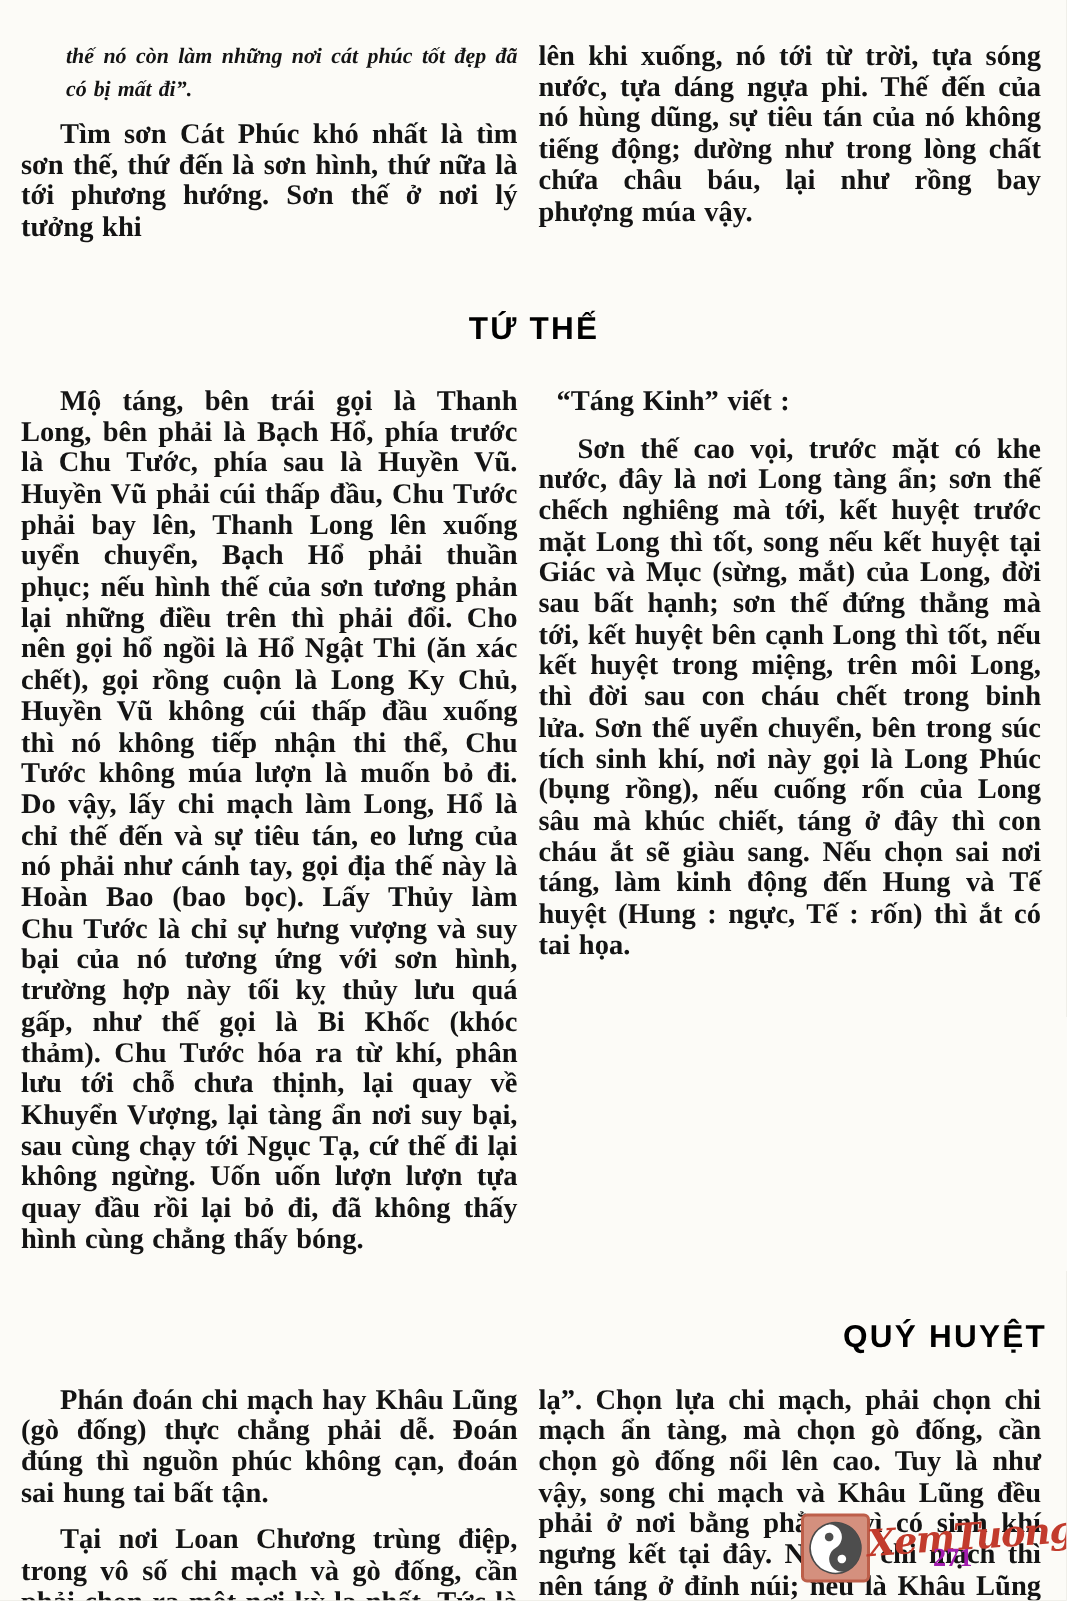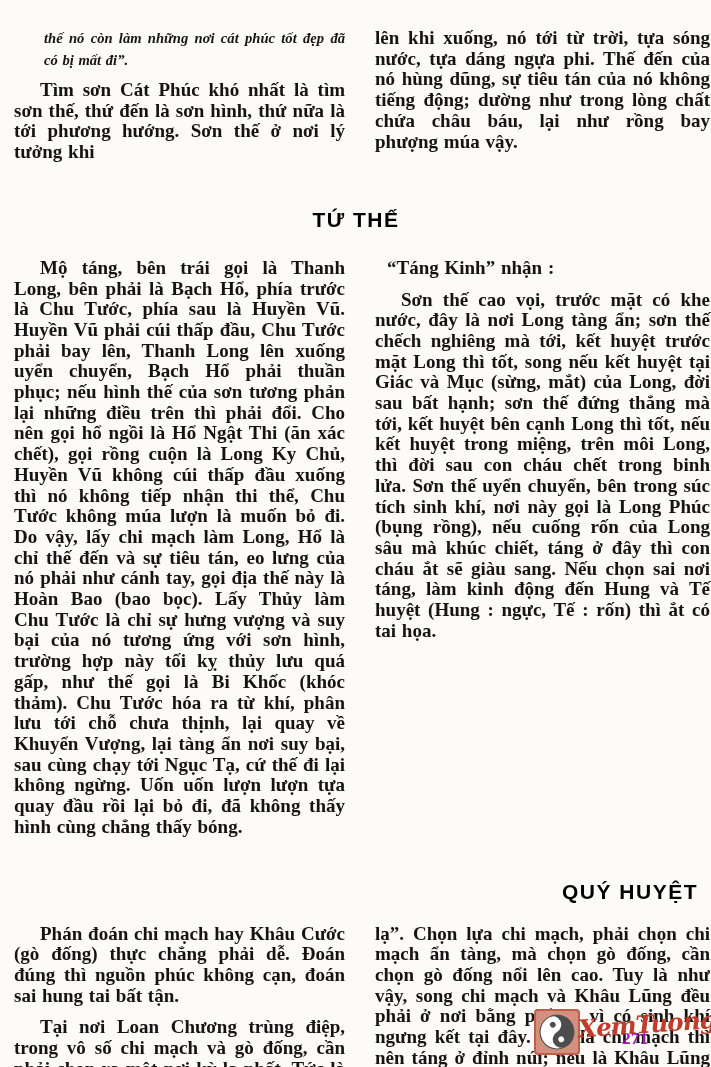--- a/index.html
+++ b/index.html
@@ -7,21 +7,21 @@
     position:relative;
     width:711px;height:1067px;
     margin:0 auto;
     background:#fcfbf7;
     font-family:"Liberation Serif",serif;
     color:#141414;
     overflow:hidden;
     box-sizing:border-box;
     padding:28px 13px 0 14px;
   }
-  .columns{display:flex;gap:30px;}
+  .columns{display:flex;gap:14px;}
   .col-l{width:331px;flex:0 0 331px;}
   .col-r{width:335px;flex:0 0 335px;}
   p{
     margin:0 0 11px 0;
     font-size:19px;
     line-height:20.7px;
     text-align:justify;
     font-weight:bold;
     word-spacing:1px;
   }
@@ -106,30 +106,30 @@
     </div>
   </div>
 
   <h1 class="h-tuthe">TỨ THẾ</h1>
 
   <div class="columns">
     <div class="col-l">
       <p class="indent">Mộ táng, bên trái gọi là Thanh Long, bên phải là Bạch Hổ, phía trước là Chu Tước, phía sau là Huyền Vũ. Huyền Vũ phải cúi thấp đầu, Chu Tước phải bay lên, Thanh Long lên xuống uyển chuyển, Bạch Hổ phải thuần phục; nếu hình thế của sơn tương phản lại những điều trên thì phải đổi. Cho nên gọi hổ ngồi là Hổ Ngật Thi (ăn xác chết), gọi rồng cuộn là Long Ky Chủ, Huyền Vũ không cúi thấp đầu xuống thì nó không tiếp nhận thi thể, Chu Tước không múa lượn là muốn bỏ đi. Do vậy, lấy chi mạch làm Long, Hổ là chỉ thế đến và sự tiêu tán, eo lưng của nó phải như cánh tay, gọi địa thế này là Hoàn Bao (bao bọc). Lấy Thủy làm Chu Tước là chỉ sự hưng vượng và suy bại của nó tương ứng với sơn hình, trường hợp này tối kỵ thủy lưu quá gấp, như thế gọi là Bi Khốc (khóc thảm). Chu Tước hóa ra từ khí, phân lưu tới chỗ chưa thịnh, lại quay về Khuyển Vượng, lại tàng ẩn nơi suy bại, sau cùng chạy tới Ngục Tạ, cứ thế đi lại không ngừng. Uốn uốn lượn lượn tựa quay đầu rồi lại bỏ đi, đã không thấy hình cùng chẳng thấy bóng.</p>
     </div>
     <div class="col-r">
-      <p class="small-indent">“Táng Kinh” nhận :</p>
+      <p class="small-indent">“Táng Kinh” viết :</p>
       <p class="indent">Sơn thế cao vọi, trước mặt có khe nước, đây là nơi Long tàng ẩn; sơn thế chếch nghiêng mà tới, kết huyệt trước mặt Long thì tốt, song nếu kết huyệt tại Giác và Mục (sừng, mắt) của Long, đời sau bất hạnh; sơn thế đứng thẳng mà tới, kết huyệt bên cạnh Long thì tốt, nếu kết huyệt trong miệng, trên môi Long, thì đời sau con cháu chết trong binh lửa. Sơn thế uyển chuyển, bên trong súc tích sinh khí, nơi này gọi là Long Phúc (bụng rồng), nếu cuống rốn của Long sâu mà khúc chiết, táng ở đây thì con cháu ắt sẽ giàu sang. Nếu chọn sai nơi táng, làm kinh động đến Hung và Tế huyệt (Hung : ngực, Tế : rốn) thì ắt có tai họa.</p>
     </div>
   </div>
 
   <h1 class="h-quyhuyet">QUÝ HUYỆT</h1>
 
   <div class="columns">
     <div class="col-l">
-      <p class="indent">Phán đoán chi mạch hay Khâu Cước (gò đống) thực chẳng phải dễ. Đoán đúng thì nguồn phúc không cạn, đoán sai hung tai bất tận.</p>
+      <p class="indent">Phán đoán chi mạch hay Khâu Lũng (gò đống) thực chẳng phải dễ. Đoán đúng thì nguồn phúc không cạn, đoán sai hung tai bất tận.</p>
       <p class="indent">Tại nơi Loan Chương trùng điệp, trong vô số chi mạch và gò đống, cần phải chọn ra một nơi kỳ lạ nhất. Tức là nơi đó có sơn mạch lớn mà bề ngoài lại rất nhỏ hoặc ngược lại. Có như thế nơi này mới được gọi là “kỳ</p>
     </div>
     <div class="col-r">
       <p>lạ”. Chọn lựa chi mạch, phải chọn chi mạch ẩn tàng, mà chọn gò đống, cần chọn gò đống nổi lên cao. Tuy là như vậy, song chi mạch và Khâu Lũng đều phải ở nơi bằng phẳng, vì có sinh khí ngưng kết tại đây. Nếu là chi mạch thì nên táng ở đỉnh núi; nếu là Khâu Lũng thì nên táng tại chân núi. Xem chi mạch như xem Đầu, xem Khâu Lũng như xem Cước. Dùng khúc biểu (dụng cụ đo</p>
     </div>
   </div>
 
   <div class="watermark">
     <span class="logo-square">
       <svg width="36" height="36" viewBox="0 0 100 100" aria-hidden="true">

